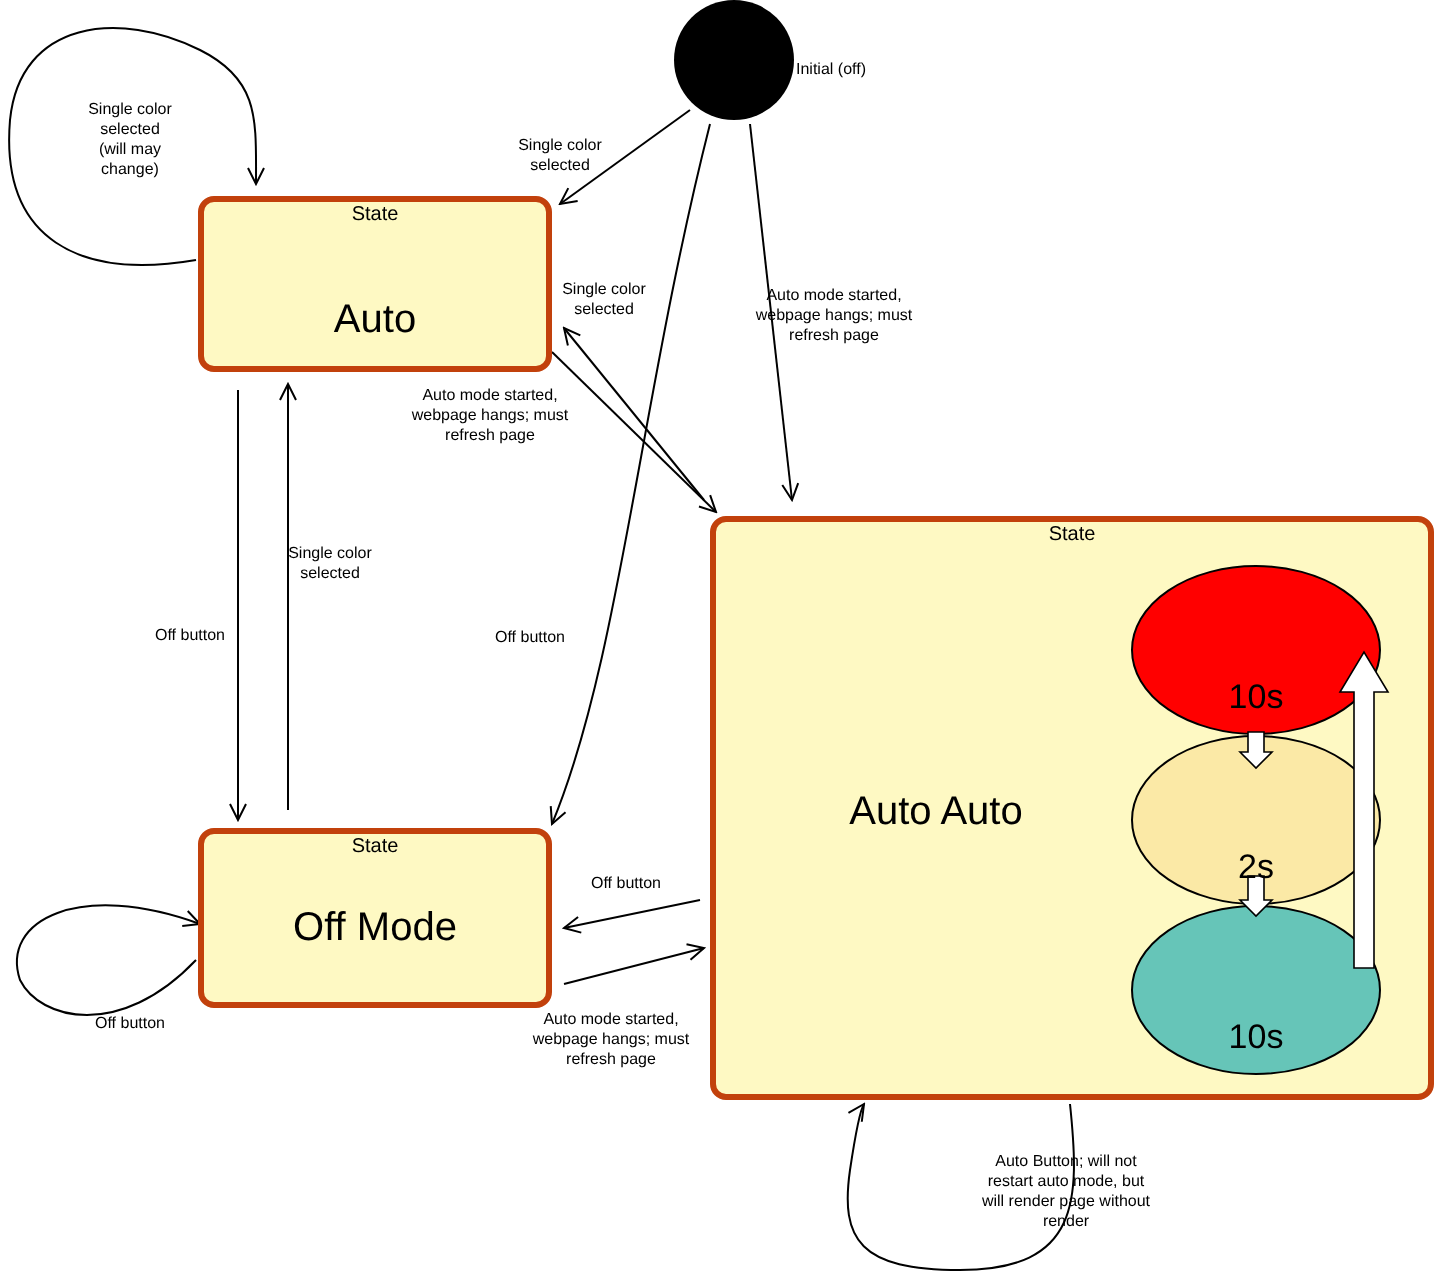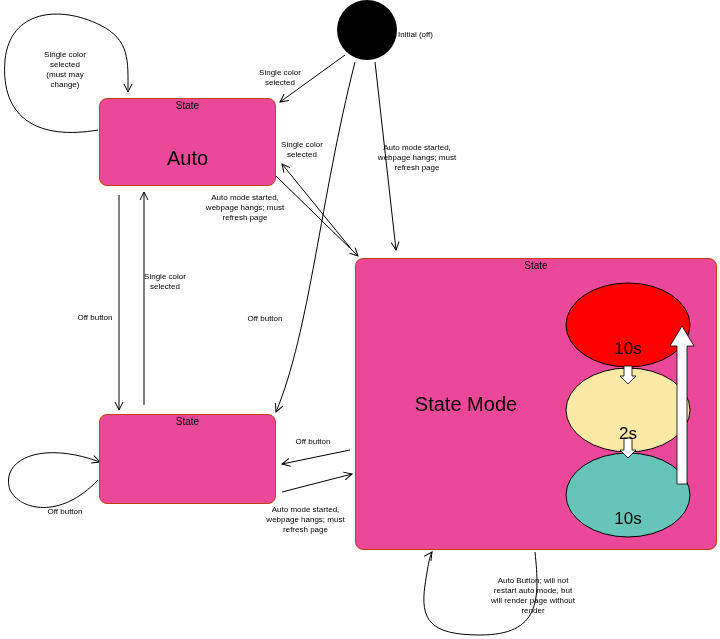--- a/index.html
+++ b/index.html
@@ -1,19 +1,19 @@
 <!DOCTYPE html>
 <html><head>
   <meta charset="utf-8">
   <style>
     html, body { margin: 0; padding: 0; background: #ffffff; }
     body { width: 720px; height: 639px; position: relative; overflow: hidden; font-family: "Liberation Sans", sans-serif; }
     svg { position: absolute; left: 0; top: 0; }
     .lbl { position: absolute; font-size: 8px; line-height: 10px; text-align: center; color: #000; font-family: "Liberation Sans", sans-serif; }
-    .state { position: absolute; background: #ec4899; border: 1px solid #c2410c; border-radius: 8px; box-sizing: border-box; }
+    .state { position: absolute; background: #fef9c3; border: 3px solid #c2410c; border-radius: 8px; box-sizing: border-box; }
     .state-hdr { position: absolute; left: 0; right: 0; top: 1px; text-align: center; font-size: 10px; font-family: "Liberation Sans", sans-serif; }
     .state-name { position: absolute; left: 0; right: 0; text-align: center; font-family: "Liberation Sans", sans-serif; color: #000; }
     .oval-text { position: absolute; text-align: center; font-size: 17px; font-family: "Liberation Sans", sans-serif; margin-top: 24px; }
   </style>
 </head>
 <body>
 
 <svg width="720" height="639">
   <defs>
     <marker id="arr" markerWidth="10" markerHeight="10" refX="9" refY="5" orient="auto" markerUnits="userSpaceOnUse">
@@ -50,44 +50,45 @@
 
 <div class="lbl" style="left:398px;top:30px;text-align:center;">Initial (off)</div>
 
 <div class="state" style="left:99px;top:98px;width:177px;height:88px;">
   <div class="state-hdr">State</div>
   <div class="state-name" style="top:46px;font-size:20px;line-height:26px;">Auto</div>
 </div>
 
 <div class="state" style="left:99px;top:414px;width:177px;height:90px;">
   <div class="state-hdr">State</div>
+  <div class="state-name" style="top:36px;font-size:20px;">Off Mode</div>
 </div>
 
 <div class="state" style="left:355px;top:258px;width:362px;height:292px;">
   <div class="state-hdr">State</div>
-  <div class="state-name" style="top:134px;left:0;width:220px;font-size:20px;">State Mode</div>
+  <div class="state-name" style="top:134px;left:0;width:220px;font-size:20px;">Auto Auto</div>
 </div>
 
 <svg width="720" height="639" style="pointer-events:none;">
   <ellipse cx="628" cy="325" rx="62" ry="42" fill="#ff0000" stroke="#000"></ellipse>
   <ellipse cx="628" cy="410" rx="62" ry="42" fill="#fbe9a6" stroke="#000"></ellipse>
   <ellipse cx="628" cy="495" rx="62" ry="42" fill="#66c5b8" stroke="#000"></ellipse>
   <path d="M624,366 L632,366 L632,376 L636,376 L628,384 L620,376 L624,376 Z" fill="#fff" stroke="#000" stroke-width="0.8"></path>
   <path d="M624,438 L632,438 L632,450 L636,450 L628,458 L620,450 L624,450 Z" fill="#fff" stroke="#000" stroke-width="0.8"></path>
   <path d="M677,484 L677,346 L670,346 L682,326 L694,346 L687,346 L687,484 Z" fill="#fff" stroke="#000" stroke-width="0.8"></path>
 </svg>
 
 <div class="oval-text" style="left:590px;top:315px;width:76px;">10s</div>
 <div class="oval-text" style="left:590px;top:400px;width:76px;">2s</div>
 <div class="oval-text" style="left:590px;top:485px;width:76px;">10s</div>
 
 <div class="lbl" style="left:35px;top:50px;width:60px;">
   <div>Single color</div>
   <div>selected</div>
-  <div>(must may</div>
+  <div>(will may</div>
   <div>change)</div>
 </div>
 <div class="lbl" style="left:250px;top:68px;width:60px;">
   <div>Single color</div>
   <div>selected</div>
 </div>
 <div class="lbl" style="left:272px;top:140px;width:60px;">
   <div>Single color</div>
   <div>selected</div>
 </div>

